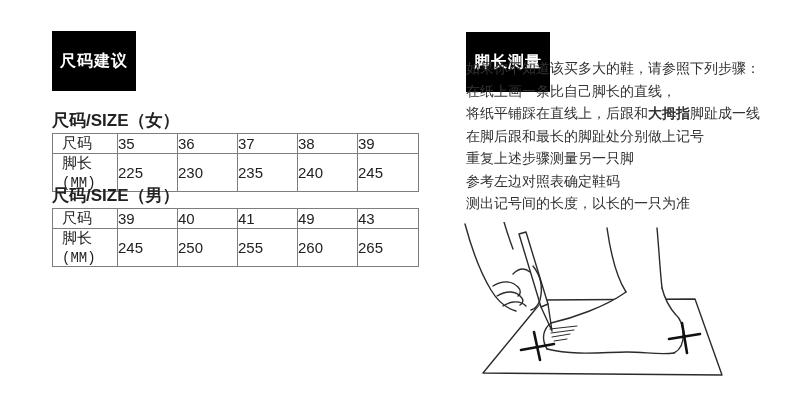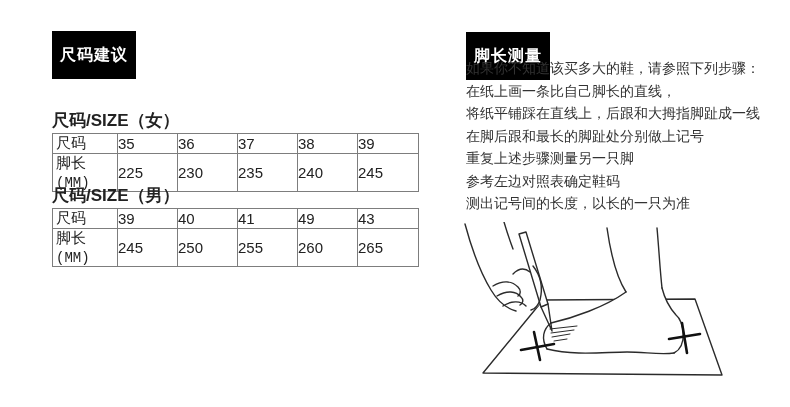--- a/index.html
+++ b/index.html
@@ -2,21 +2,21 @@
 <html><head>
 <meta charset="utf-8">
 <style>
   html,body{margin:0;padding:0;background:#fff;}
   .page{
     position:relative;width:790px;height:407px;background:#ffffff;overflow:hidden;
     font-family:"Liberation Sans","DejaVu Sans",sans-serif;color:#333;
   }
   .badge{
     position:absolute;background:#000;color:#fff;font-size:16px;font-weight:bold;
-    line-height:20px;padding:14px 8px;letter-spacing:1px;white-space:nowrap;
+    line-height:20px;padding:20px 8px;letter-spacing:1px;white-space:nowrap;
   }
   .badge-left{left:52px;top:31px;}
   .badge-right{left:466px;top:32px;}
   .intro{
     position:absolute;left:52px;top:56px;margin:0;font-size:14px;line-height:22px;
     color:#333;white-space:nowrap;
   }
   .tbl-title{
     position:absolute;left:52px;font-size:17px;font-weight:600;color:#222;white-space:nowrap;
   }
@@ -25,27 +25,27 @@
   table.size-table{
     position:absolute;left:52px;width:366px;border-collapse:collapse;table-layout:fixed;
     font-size:15px;color:#222;
   }
   .size-table-women{top:133px;}
   .size-table-men{top:208px;}
   .size-table td{
     border:1px solid #7d7d7d;height:19px;text-align:left;padding:0;
     font-family:"Liberation Sans","DejaVu Sans",sans-serif;
   }
-  .size-table td.lbl{text-align:left;padding-left:3px;}
+  .size-table td.lbl{text-align:left;padding-left:9px;}
   .mm{font-size:14px;letter-spacing:0;font-family:Liberation Mono, monospace;}
   .steps{
     position:absolute;left:466px;top:57px;font-size:14px;line-height:22.5px;
     color:#333;white-space:nowrap;
   }
-  .step .em{font-weight:normal;}
+  .step .em{font-weight:bold;}
   .illustration{position:absolute;left:455px;top:222px;}
   .illustration path, .illustration line{vector-effect:non-scaling-stroke;}
 </style>
 </head>
 <body>
 
 <div class="page">
 
   <section>
     <div class="badge badge-left">尺码建议</div>

